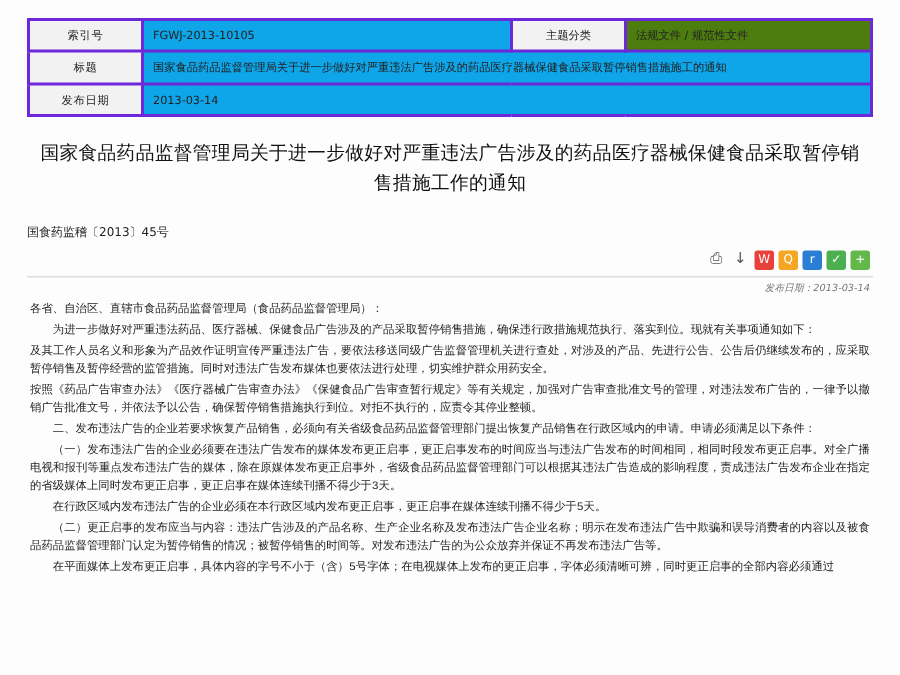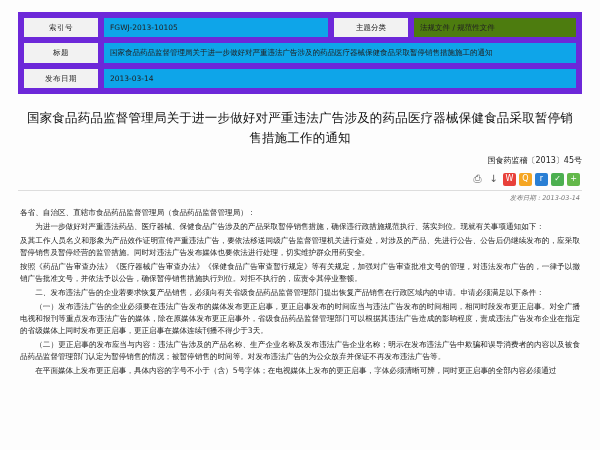--- a/index.html
+++ b/index.html
@@ -25,21 +25,21 @@
 
   
   table.meta {
     width: 100%;
     border-collapse: collapse;
     font-size: 7.5px;
     line-height: 1.5;
     table-layout: fixed;
   }
   table.meta td {
-    border: 6px solid #6d28d9;
+    border: 2px solid #6d28d9;
     padding: 4px 6px;
     vertical-align: middle;
     color: #222;
   }
   td.lbl {
     width: 62px;
     background: #f2f2f2;
     text-align: center;
     color: #333;
     letter-spacing: 0.5px;
@@ -65,24 +65,24 @@
   }
   .doc-title {
     font-size: 12.5px;
     font-weight: normal;
     line-height: 1.65;
     color: #111;
     letter-spacing: 0.2px;
     padding: 0 6px;
   }
   .doc-number {
-    margin-top: 6px;
+    margin-top: 16px;
     font-size: 8px;
     color: #222;
-    text-align: right;
+    text-align: left;
   }
 
   
   .toolbar {
     margin-top: 6px;
     display: flex;
     justify-content: flex-end;
     align-items: center;
     gap: 3px;
     padding-right: 2px;
@@ -124,20 +124,21 @@
     margin-top: 4px;
     font-size: 7.6px;
     line-height: 1.62;
     color: #1e1e1e;
     text-align: justify;
     padding: 0 2px;
   }
   .body p {
     margin: 0 0 1.5px 0;
     text-indent: 2em;
+    font-family: Liberation Mono, monospace;
   }
   .body p.noindent {
     text-indent: 0;
   }
 </style>
 </head>
 <body>
 
 <div class="page">
 
@@ -178,17 +179,18 @@
   <div class="divider"></div>
   <div class="pub-line">发布日期：2013-03-14</div>
 
   <div class="body">
     <p class="noindent">各省、自治区、直辖市食品药品监督管理局（食品药品监督管理局）：</p>
     <p>为进一步做好对严重违法药品、医疗器械、保健食品广告涉及的产品采取暂停销售措施，确保违行政措施规范执行、落实到位。现就有关事项通知如下：</p>
     <p class="noindent">及其工作人员名义和形象为产品效作证明宣传严重违法广告，要依法移送同级广告监督管理机关进行查处，对涉及的产品、先进行公告、公告后仍继续发布的，应采取暂停销售及暂停经营的监管措施。同时对违法广告发布媒体也要依法进行处理，切实维护群众用药安全。</p>
     <p class="noindent">按照《药品广告审查办法》《医疗器械广告审查办法》《保健食品广告审查暂行规定》等有关规定，加强对广告审查批准文号的管理，对违法发布广告的，一律予以撤销广告批准文号，并依法予以公告，确保暂停销售措施执行到位。对拒不执行的，应责令其停业整顿。</p>
     <p>二、发布违法广告的企业若要求恢复产品销售，必须向有关省级食品药品监督管理部门提出恢复产品销售在行政区域内的申请。申请必须满足以下条件：</p>
     <p>（一）发布违法广告的企业必须要在违法广告发布的媒体发布更正启事，更正启事发布的时间应当与违法广告发布的时间相同，相同时段发布更正启事。对全广播电视和报刊等重点发布违法广告的媒体，除在原媒体发布更正启事外，省级食品药品监督管理部门可以根据其违法广告造成的影响程度，责成违法广告发布企业在指定的省级媒体上同时发布更正启事，更正启事在媒体连续刊播不得少于3天。</p>
+    <p>在行政区域内发布违法广告的企业必须在本行政区域内发布更正启事，更正启事在媒体连续刊播不得少于5天。</p>
     <p>（二）更正启事的发布应当与内容：违法广告涉及的产品名称、生产企业名称及发布违法广告企业名称；明示在发布违法广告中欺骗和误导消费者的内容以及被食品药品监督管理部门认定为暂停销售的情况；被暂停销售的时间等。对发布违法广告的为公众放弃并保证不再发布违法广告等。</p>
     <p>在平面媒体上发布更正启事，具体内容的字号不小于（含）5号字体；在电视媒体上发布的更正启事，字体必须清晰可辨，同时更正启事的全部内容必须通过</p>
   </div>
 
 </div>
 
 </body></html>

